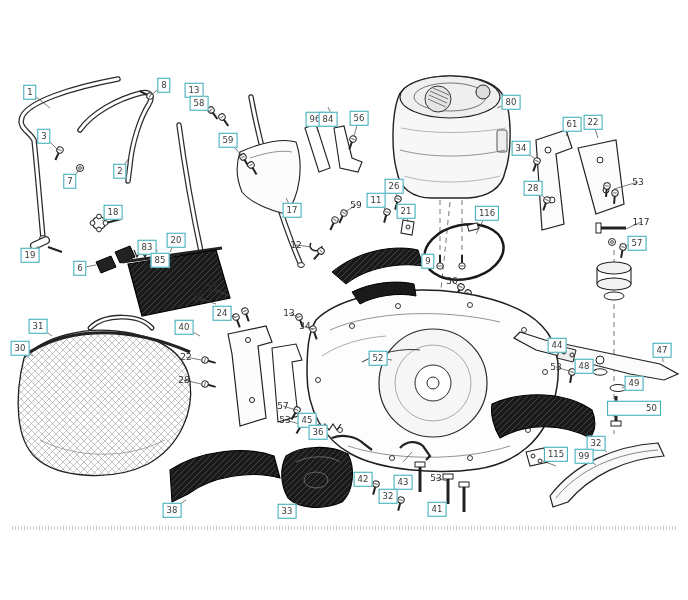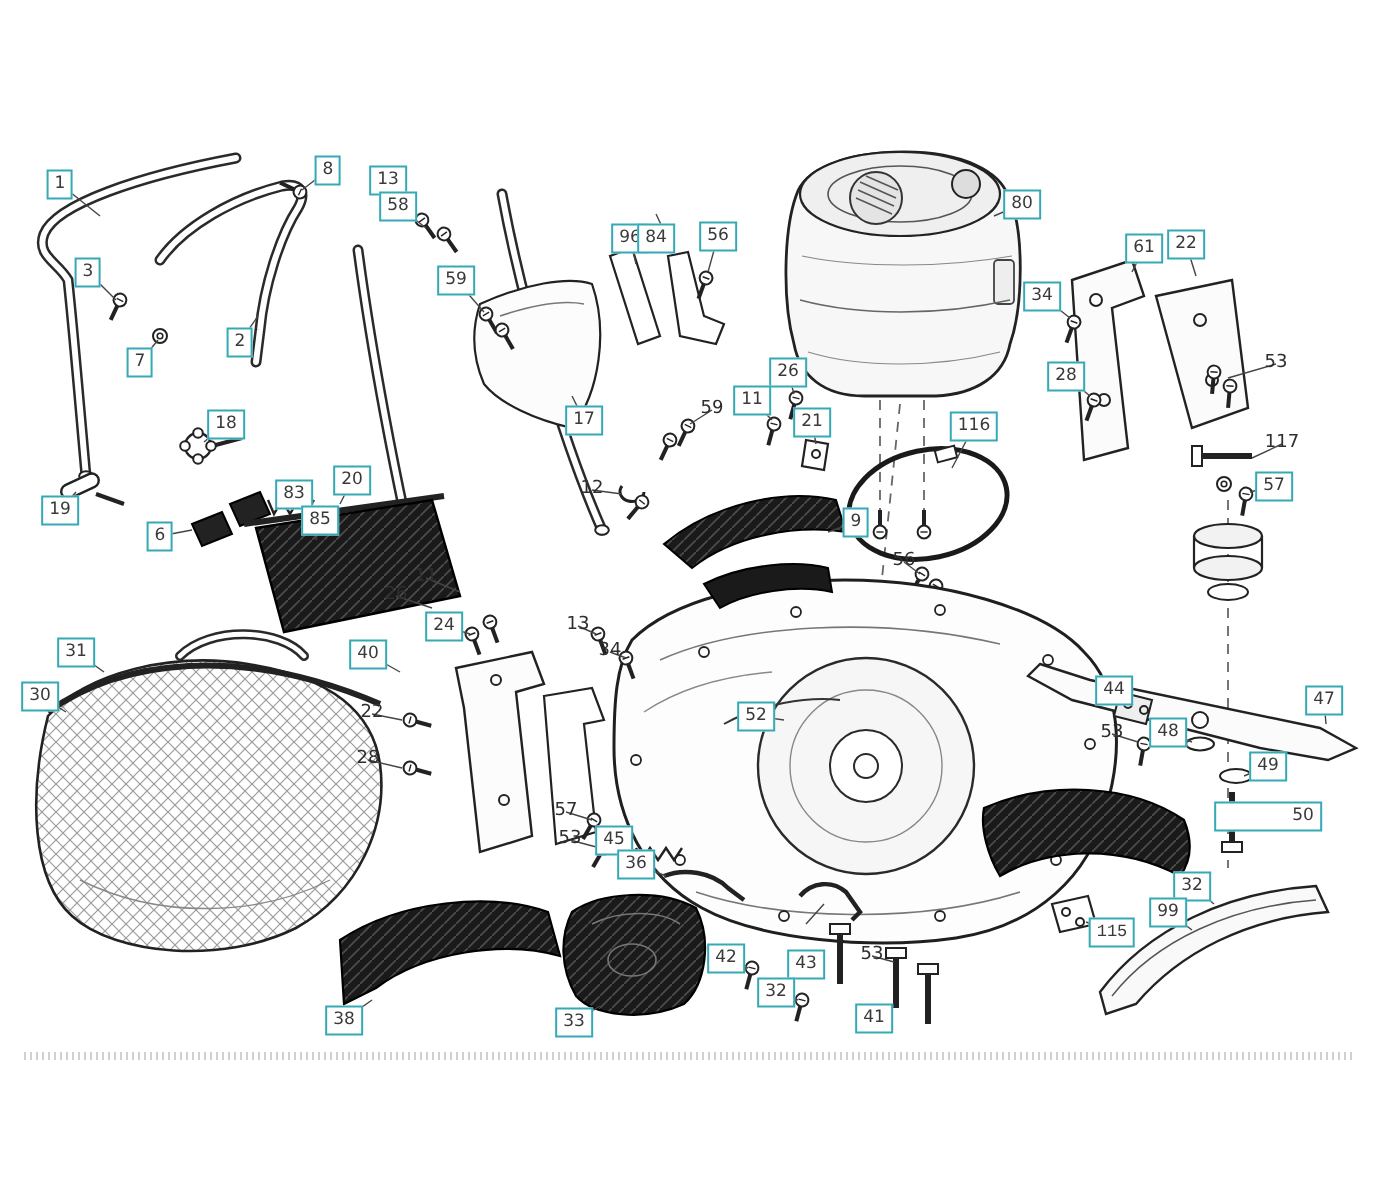--- a/index.html
+++ b/index.html
@@ -387,21 +387,21 @@
       <div class="part-label boxed" style="left: 584px; top: 366px;">48</div>
       <div class="part-label boxed" style="left: 662px; top: 350px;">47</div>
       <div class="part-label boxed" style="left: 634px; top: 383px;">49</div>
       <div class="part-label boxed" style="left: 634px; top: 408px; padding-left: 38px;">50</div>
       <div class="part-label" style="left: 283px; top: 406px;">57</div>
       <div class="part-label" style="left: 285px; top: 420px;">53</div>
       <div class="part-label boxed" style="left: 307px; top: 420px;">45</div>
       <div class="part-label boxed" style="left: 318px; top: 432px;">36</div>
       <div class="part-label boxed" style="left: 596px; top: 443px;">32</div>
       <div class="part-label boxed" style="left: 584px; top: 456px;">99</div>
-      <div class="part-label boxed" style="left: 556px; top: 466px; font-family: Liberation Mono, monospace;">115</div>
+      <div class="part-label boxed" style="left: 556px; top: 454px;">115</div>
       <div class="part-label boxed" style="left: 403px; top: 482px;">43</div>
       <div class="part-label" style="left: 436px; top: 478px;">53</div>
       <div class="part-label boxed" style="left: 437px; top: 509px;">41</div>
       <div class="part-label boxed" style="left: 363px; top: 479px;">42</div>
       <div class="part-label boxed" style="left: 388px; top: 496px;">32</div>
       <div class="part-label boxed" style="left: 287px; top: 511px;">33</div>
       <div class="part-label boxed" style="left: 172px; top: 510px;">38</div>
     </div>
 
   <div class="fine-print"></div>

